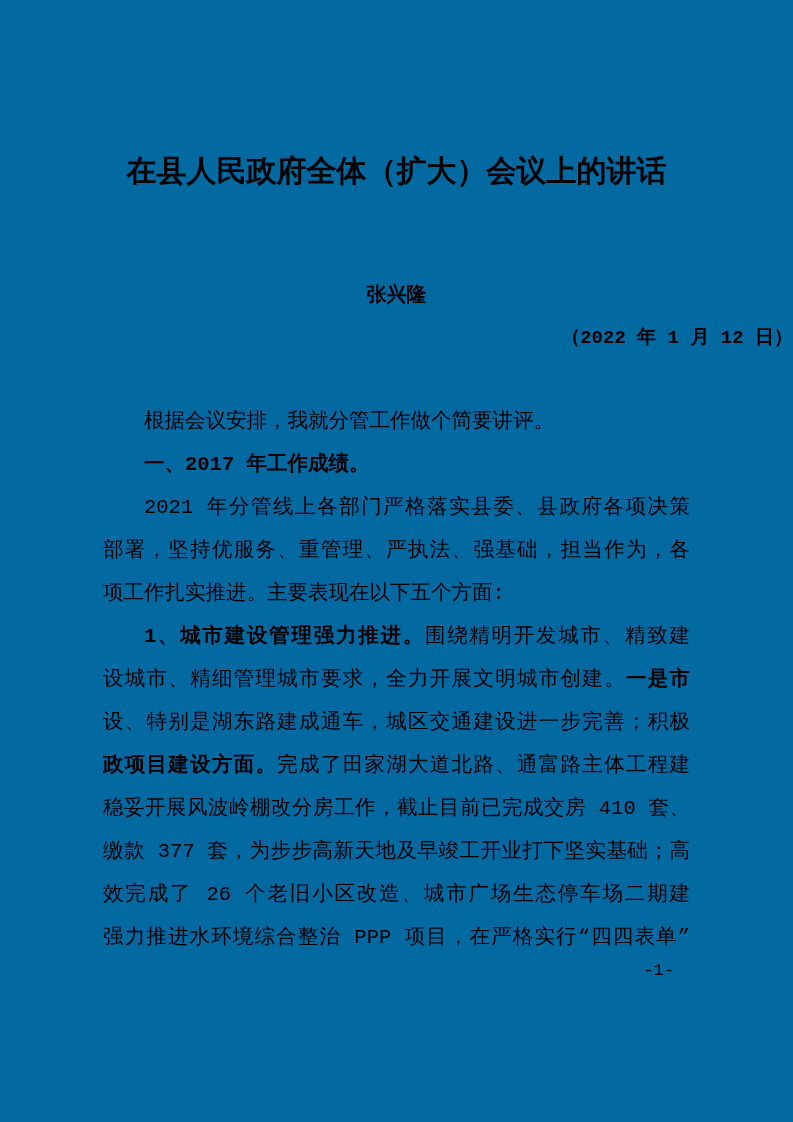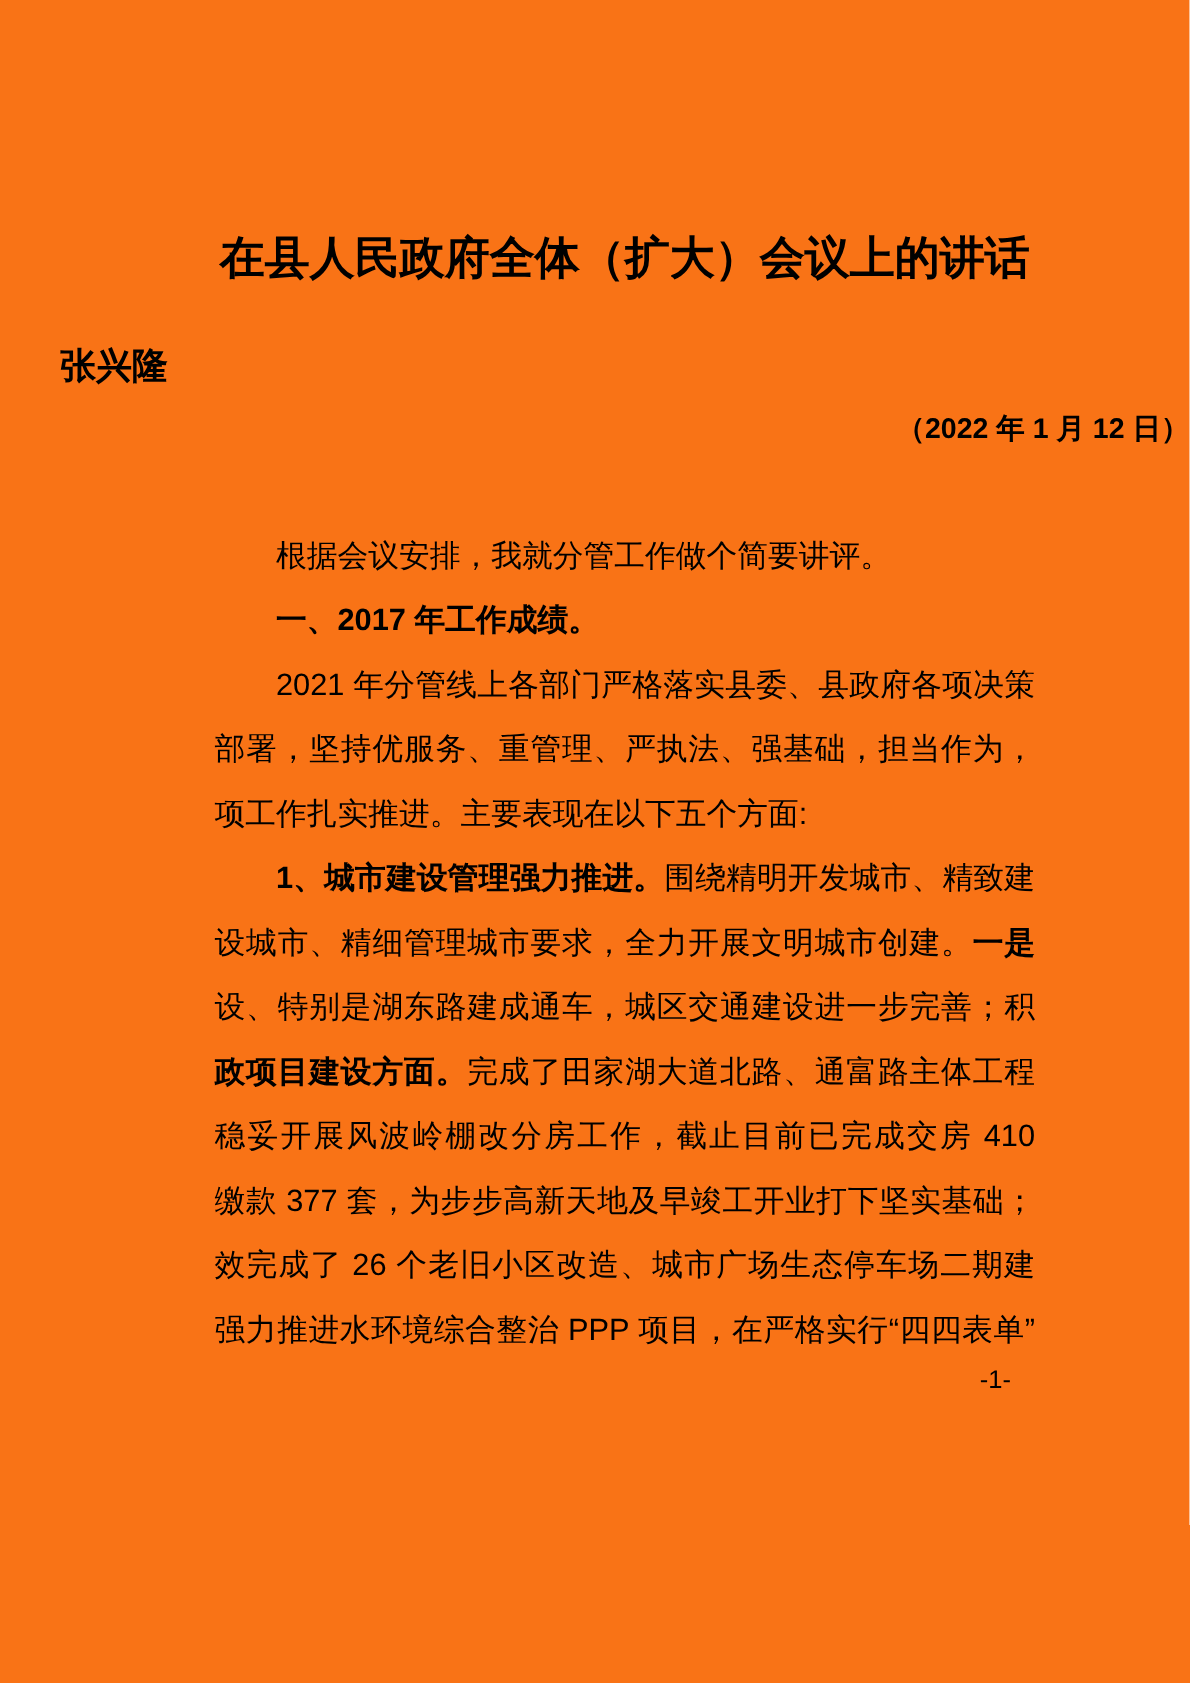--- a/index.html
+++ b/index.html
@@ -4,41 +4,41 @@
 <style>
   html, body {
     margin: 0;
     padding: 0;
     background: #ffffff;
   }
   .page {
     position: relative;
     width: 793px;
     height: 1122px;
-    background: #f97316;
+    background: #0369a1;
     color: #000000;
-    font-family: Liberation Sans, sans-serif;
+    font-family: Liberation Mono, monospace;
     overflow: hidden;
     box-sizing: border-box;
-    padding-left: 40px;
   }
   .title {
     margin: 0;
     padding-top: 152px;
     font-size: 30px;
     line-height: 42px;
     font-weight: bold;
     text-align: center;
     letter-spacing: 0px;
   }
   .byline {
-    margin-top: 37px;
-    font-size: 24px;
+    margin-top: 88px;
+    font-size: 20px;
     line-height: 28px;
     font-weight: bold;
+    text-align: center;
   }
   .dateline {
     margin-top: 14px;
     font-size: 19px;
     line-height: 28px;
     font-weight: bold;
     text-align: right;
   }
   .doc-body {
     margin: 48px 103px 0 103px;

